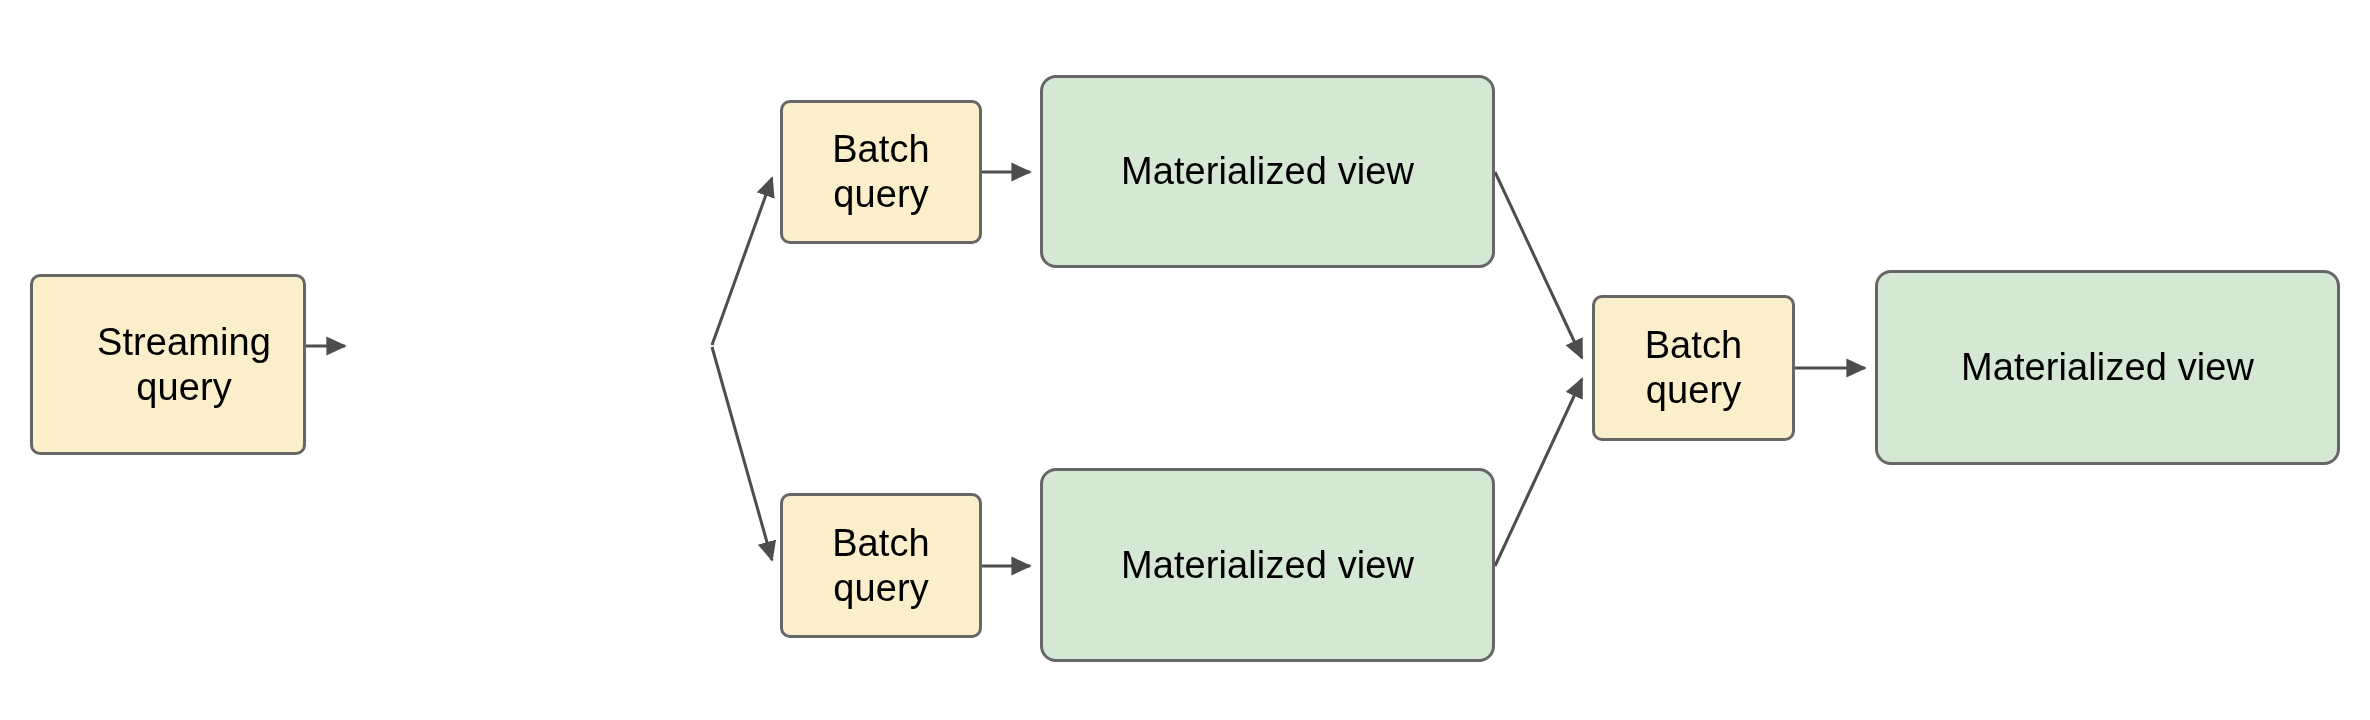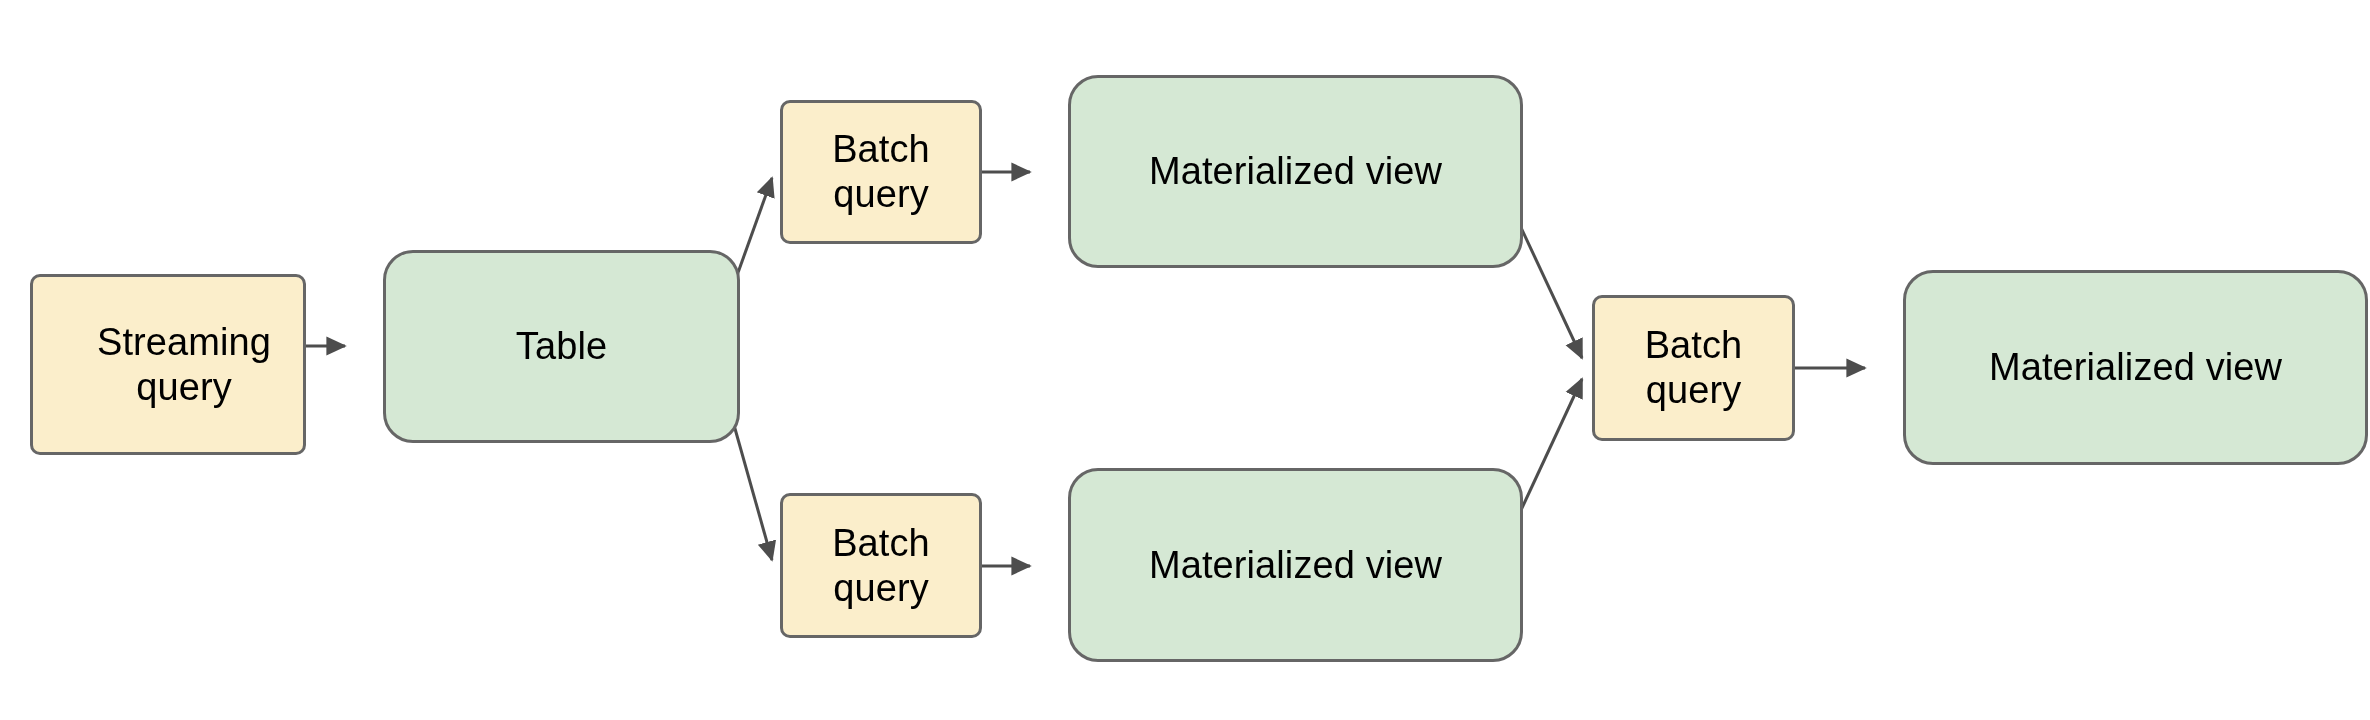--- a/index.html
+++ b/index.html
@@ -39,22 +39,21 @@
     letter-spacing: 0.1px;
     white-space: pre-line;
     font-family: "Liberation Sans", sans-serif;
   }
   .node.process {
     background: #fbeecb;
     border-radius: 10px;
   }
   .node.store {
     background: #d5e8d4;
-    border-radius: 30px;
-    margin-left: 28px;
+    border-radius: 16px;
   }
   .node-label {
     display: block;
     white-space: pre-line;
   }
 </style>
 </head>
 <body>
 
 <div id="canvas">
@@ -89,23 +88,20 @@
     <g>
       <line x1="1795" y1="368" x2="1865" y2="368" stroke="#4d4d4d" stroke-width="3" marker-end="url(#arrowhead)"></line>
     </g>
   </svg>
 
   <div class="node process" style="left: 30px; top: 274px; width: 276px; height: 181px; padding-left: 32px;">
     <span class="node-label">Streaming
 query</span>
   </div>
 
-  <div class="node store" style="left: 355px; top: 250px; width: 357px; height: 193px;">
-    <span class="node-label">Table</span>
-  </div>
 
   <div class="node process" style="left: 780px; top: 100px; width: 202px; height: 144px;">
     <span class="node-label">Batch
 query</span>
   </div>
 
   <div class="node store" style="left: 1040px; top: 75px; width: 455px; height: 193px;">
     <span class="node-label">Materialized view</span>
   </div>
 

